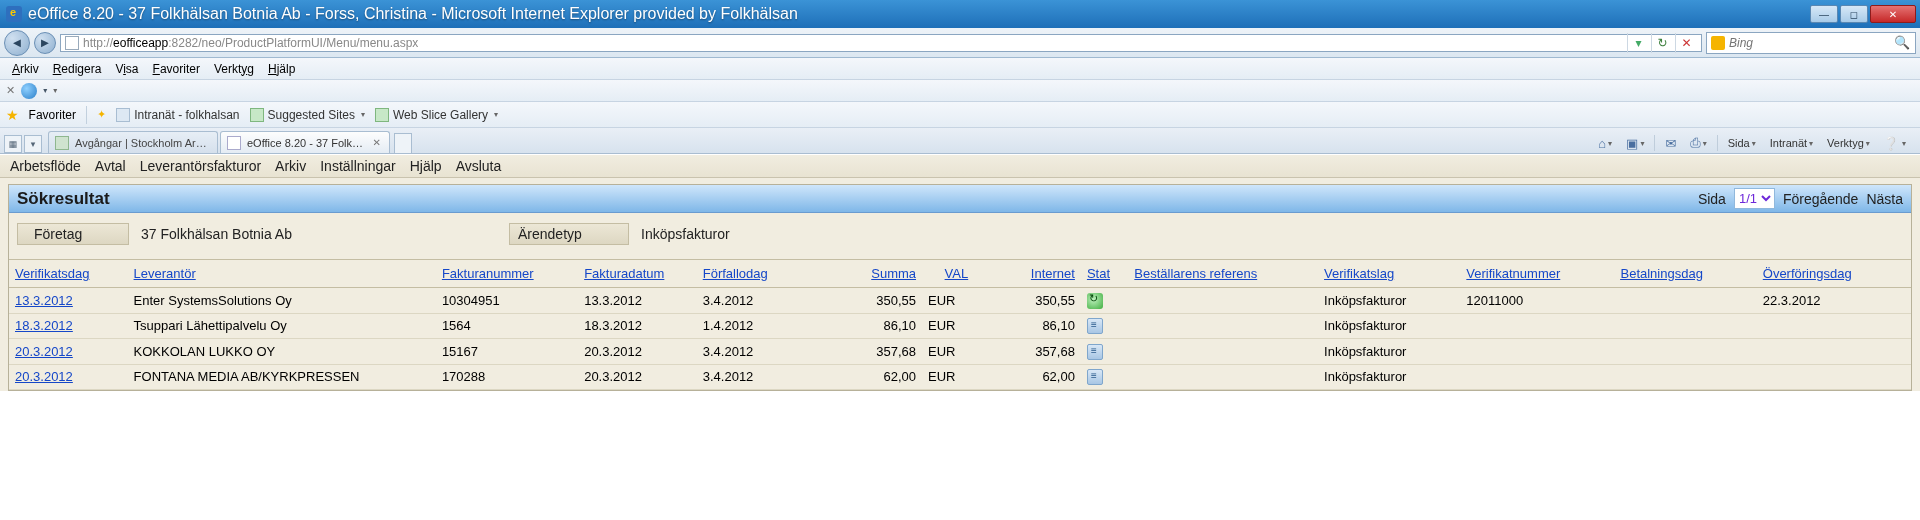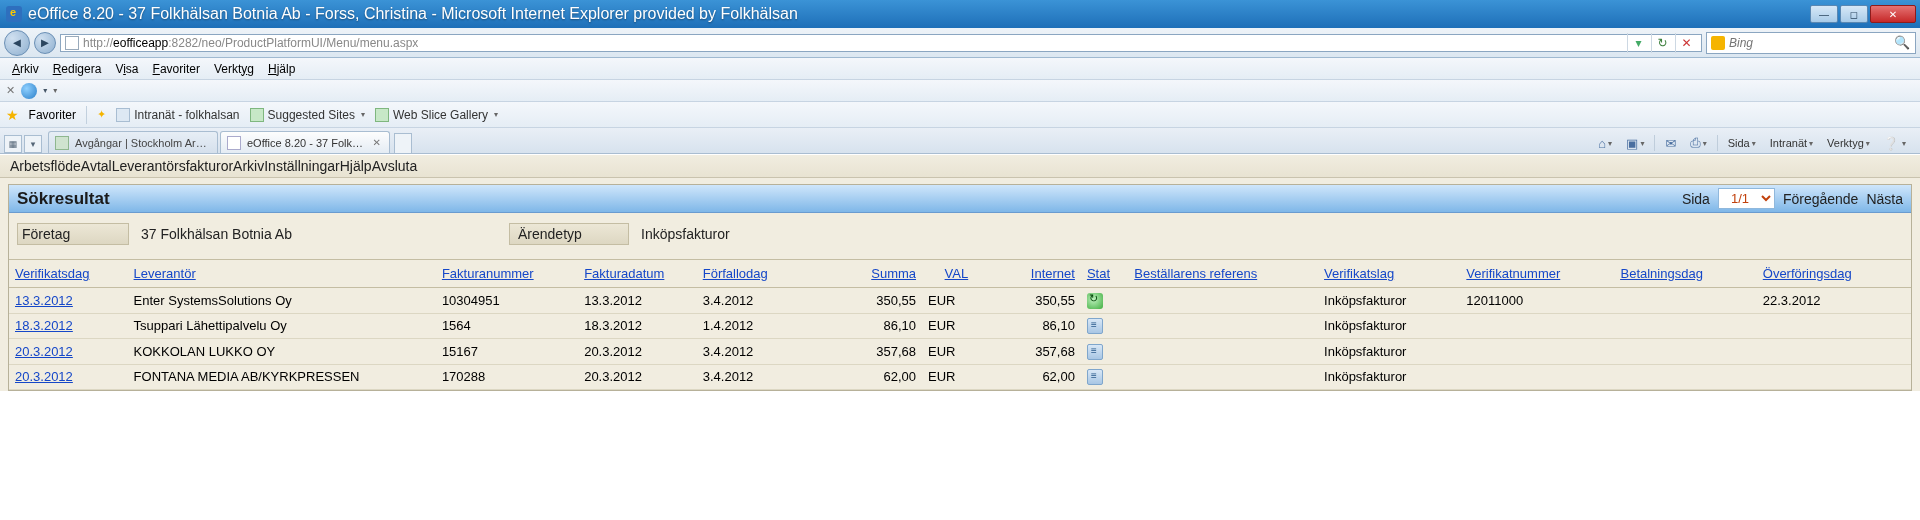--- a/index.html
+++ b/index.html
@@ -62,34 +62,34 @@
   .tab .tabclose{ font-size:10px; color:#777;}
   .newtab { width:18px; height:20px; border:1px solid #a9bdd1; border-bottom:none; background:#eef3f8; margin-left:2px;}
   .tabstrip-spacer{flex:1;}
   .cmdbar { display:flex; align-items:center; gap:6px; padding-right:6px; font-size:11px; color:#333;}
   .cmd { display:flex; align-items:center; gap:2px; padding:2px 4px; cursor:default;}
   .cmd .ci{ font-size:13px; color:#4a6fa0;}
   .cmd .dd{ font-size:8px; color:#666;}
   .cmdsep{ width:1px; height:16px; background:#bfcddb;}
   
   
-  .appmenu { height:24px; background:linear-gradient(to bottom,#f1ede0,#e8e3d2); display:flex; align-items:center; padding:0 10px; border-top:1px solid #fff; border-bottom:1px solid #c9c3ae; font-size:14px; color:#222;}
+  .appmenu { height:24px; background:linear-gradient(to bottom,#f1ede0,#e8e3d2); display:flex; align-items:center; padding:0 10px; gap:14px; border-top:1px solid #fff; border-bottom:1px solid #c9c3ae; font-size:14px; color:#222;}
   .appmenu span{cursor:default;}
   
   
   .content { background:#f1ede0; padding:6px 8px 0 8px;}
   .panel { border:1px solid #b7b199; background:#f1ede0; }
   .panel-head { height:28px; background:linear-gradient(to bottom,#cfe6fb,#7fb7e8); display:flex; align-items:center; padding:0 8px; border-bottom:1px solid #6a9bcf;}
   .panel-title { font-size:17px; font-weight:bold; color:#1a1a1a; flex:1;}
   .pager { display:flex; align-items:center; gap:8px; font-size:14px; color:#222;}
-  .pager select{ font-size:13px; background:#fff; border:1px solid #90b8dc; color:#c2410c; padding:1px 8px;}
+  .pager select{ font-size:13px; background:#fff; border:1px solid #90b8dc; color:#6d28d9; padding:1px 0;}
   .pager .link{ color:#222; cursor:default;}
   
   .filters { display:flex; align-items:center; padding:10px 8px 14px 8px; gap:0; font-size:14px; color:#222;}
-  .flabel { width:112px; height:22px; background:linear-gradient(to bottom,#ece7d6,#ddd7c2); border:1px solid #c4bda3; display:flex; align-items:center; padding:0 4px;}
+  .flabel { width:112px; height:22px; background:linear-gradient(to bottom,#ece7d6,#ddd7c2); border:1px solid #c4bda3; display:flex; align-items:center; padding:0 16px;}
   .fvalue { min-width:260px; padding:0 28px 0 12px;}
   .fbox { width:120px; height:22px; background:linear-gradient(to bottom,#ece7d6,#ddd7c2); border:1px solid #c4bda3; display:flex; align-items:center; padding:0 8px;}
   
   
   table.data { width:100%; border-collapse:collapse; font-size:13px;}
   table.data th { text-align:left; font-weight:normal; padding:6px 6px; border-top:1px solid #c4bda3; border-bottom:1px solid #c4bda3; background:#f1ede0; white-space:nowrap;}
   table.data th a, table.data th span.hdr { color:#1547c8; text-decoration:underline; cursor:pointer;}
   table.data td { padding:4px 6px; border-bottom:1px solid #dcd7c3; white-space:nowrap;}
   table.data td.link { color:#1547c8; text-decoration:underline; cursor:pointer;}
   table.data td.num { text-align:right; }

